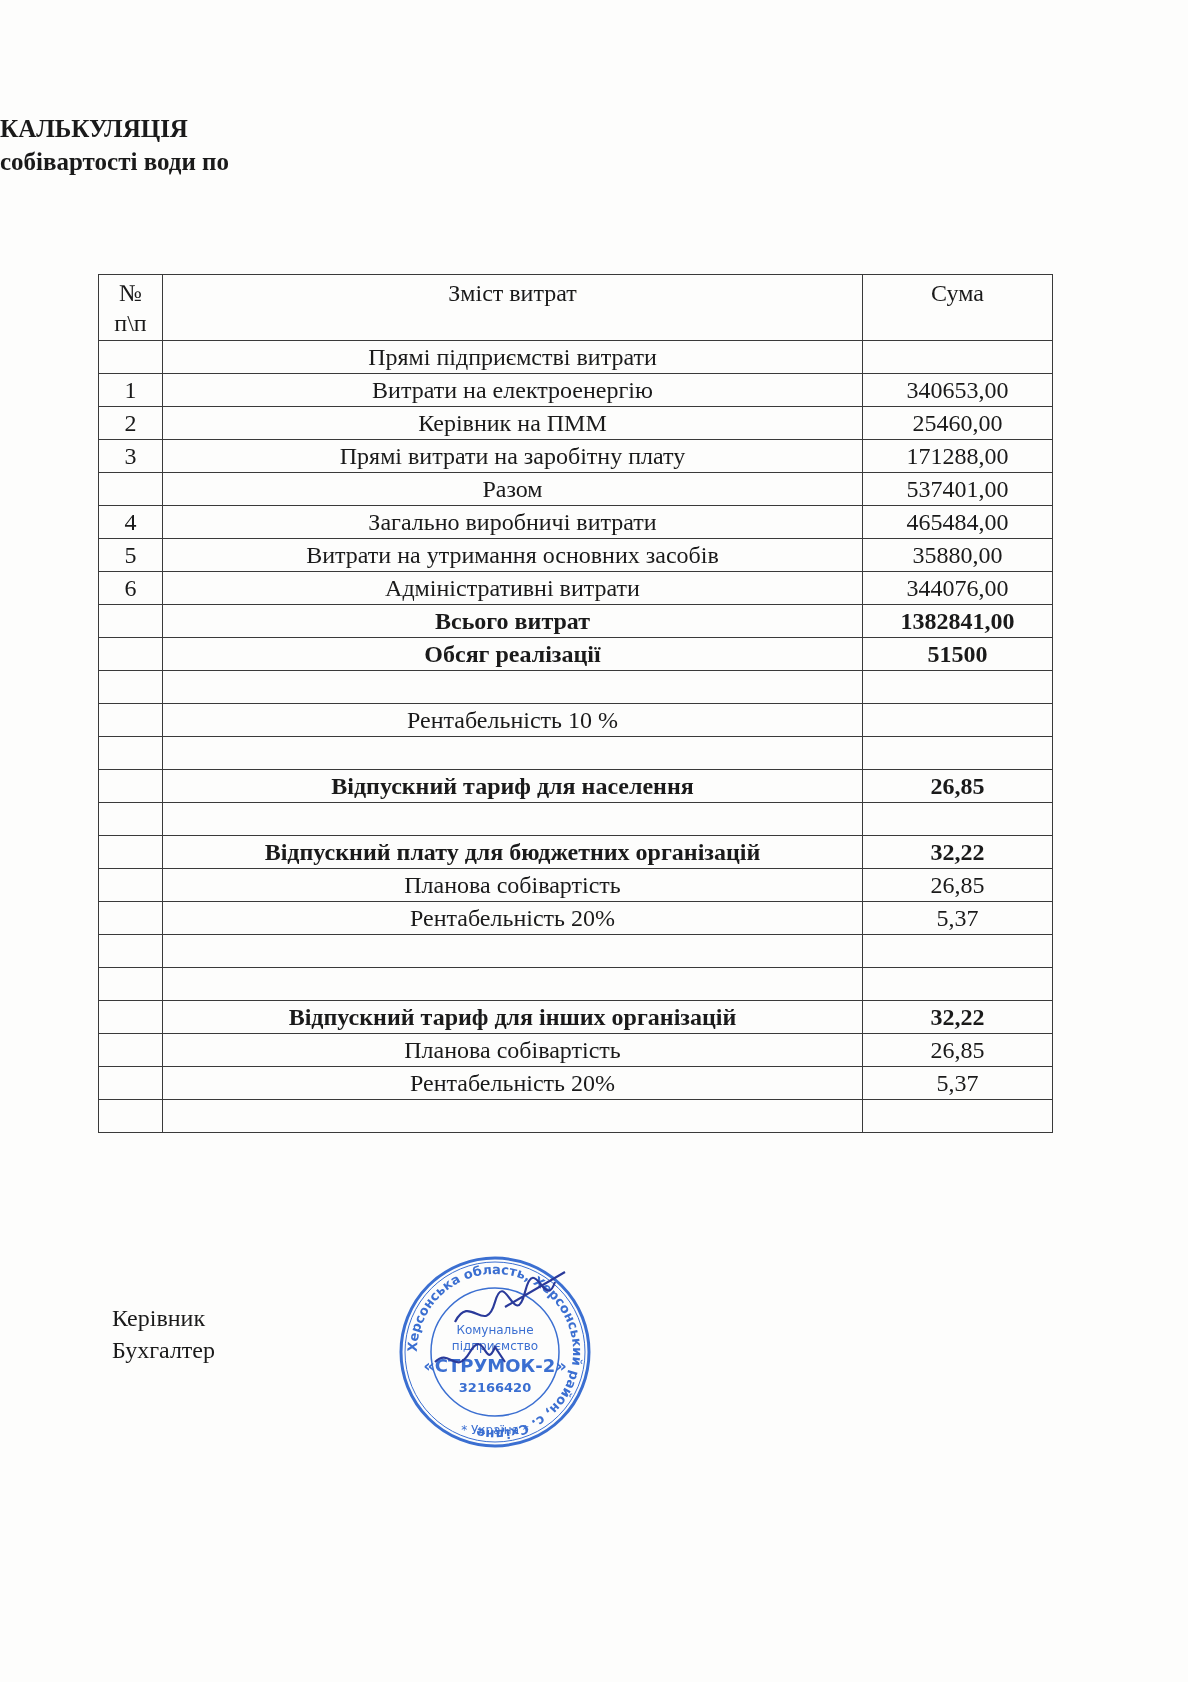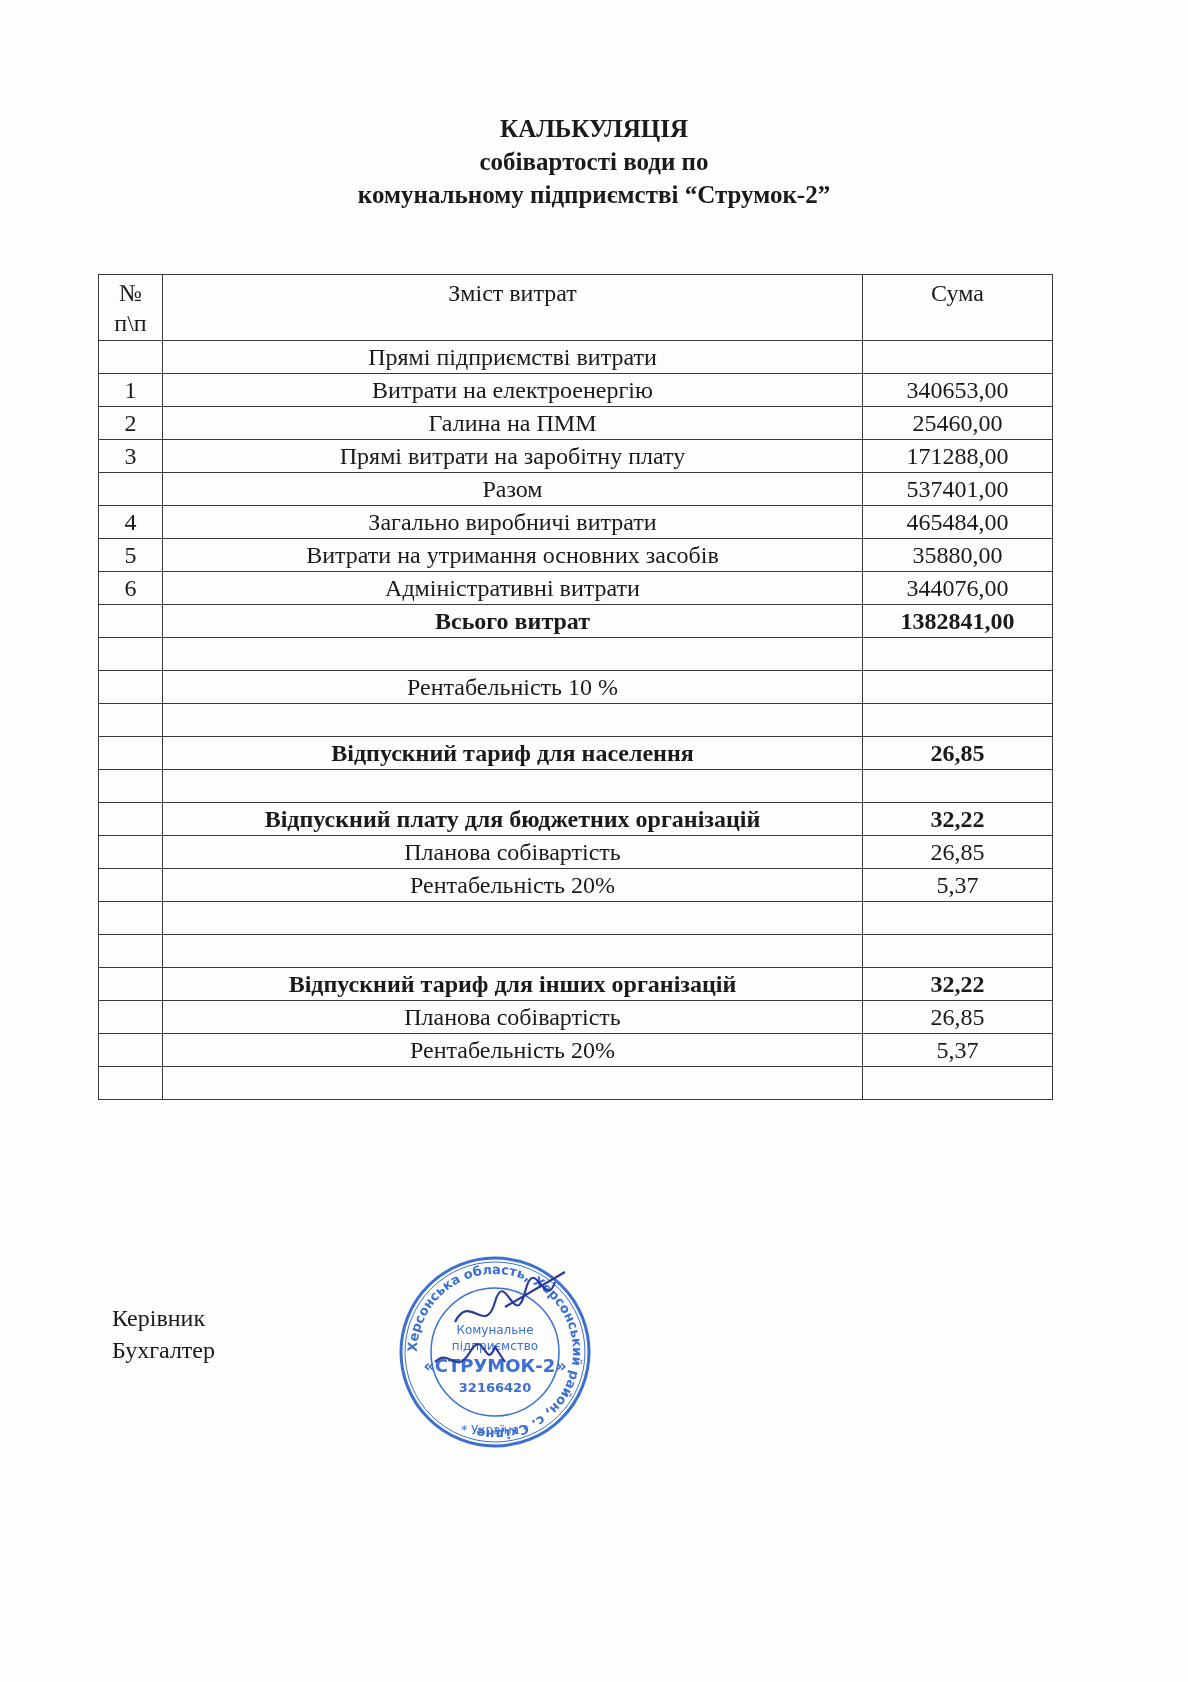--- a/index.html
+++ b/index.html
@@ -19,21 +19,20 @@
       position: absolute;
       left: 0; top: 0;
       width: 1188px; height: 1682px;
       background: #fdfdfc;
     }
     .title-block {
       position: absolute;
       left: 0;
       top: 112px;
       width: 1188px;
-      text-align: center;
       font-weight: bold;
       font-size: 25px;
       line-height: 33px;
     }
     .title-block div { white-space: nowrap; }
 
     table.calc {
       position: absolute;
       left: 98px;
       top: 274px;
@@ -80,21 +79,20 @@
     }
   </style>
 </head>
 <body>
 
 <div class="page">
 
   <div class="title-block">
     <div>КАЛЬКУЛЯЦІЯ</div>
     <div>собівартості води по</div>
-    <div>комунальному підприємстві “Струмок-2”</div>
   </div>
 
   <table class="calc">
     <colgroup>
       <col class="c1">
         <col class="c2">
         <col class="c3">
     </colgroup>
     <tbody id="calc-body">
       <tr class="header">
@@ -110,21 +108,21 @@
           <td>Прямі підприємстві витрати</td>
           <td></td>
         </tr>
         <tr>
           <td>1</td>
           <td>Витрати на електроенергію</td>
           <td>340653,00</td>
         </tr>
         <tr>
           <td>2</td>
-          <td>Галина на ПММ</td>
+          <td>Керівник на ПММ</td>
           <td>25460,00</td>
         </tr>
         <tr>
           <td>3</td>
           <td>Прямі витрати на заробітну плату</td>
           <td>171288,00</td>
         </tr>
         <tr>
           <td></td>
           <td>Разом</td>
@@ -142,20 +140,25 @@
         </tr>
         <tr>
           <td>6</td>
           <td>Адміністративні витрати</td>
           <td>344076,00</td>
         </tr>
         <tr class="bold">
           <td></td>
           <td>Всього витрат</td>
           <td>1382841,00</td>
+        </tr>
+        <tr class="bold">
+          <td></td>
+          <td>Обсяг реалізації</td>
+          <td>51500</td>
         </tr>
         <tr>
           <td></td>
           <td></td>
           <td></td>
         </tr>
         <tr>
           <td></td>
           <td>Рентабельність 10 %</td>
           <td></td>

